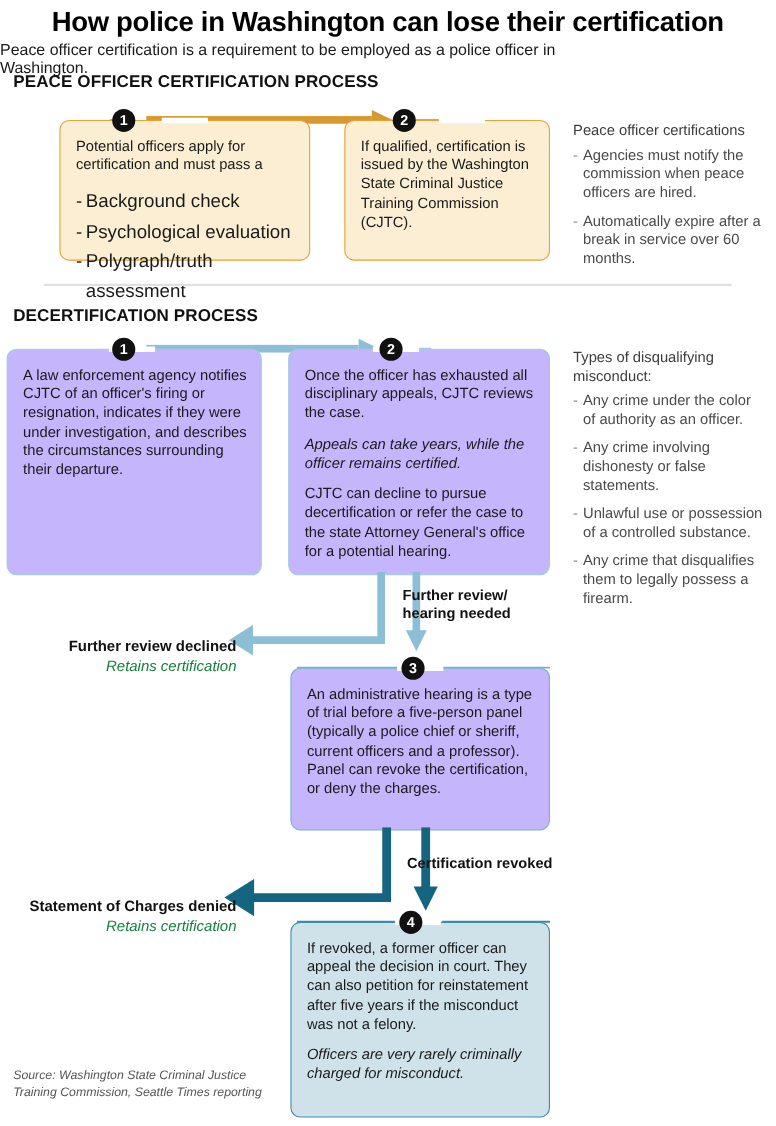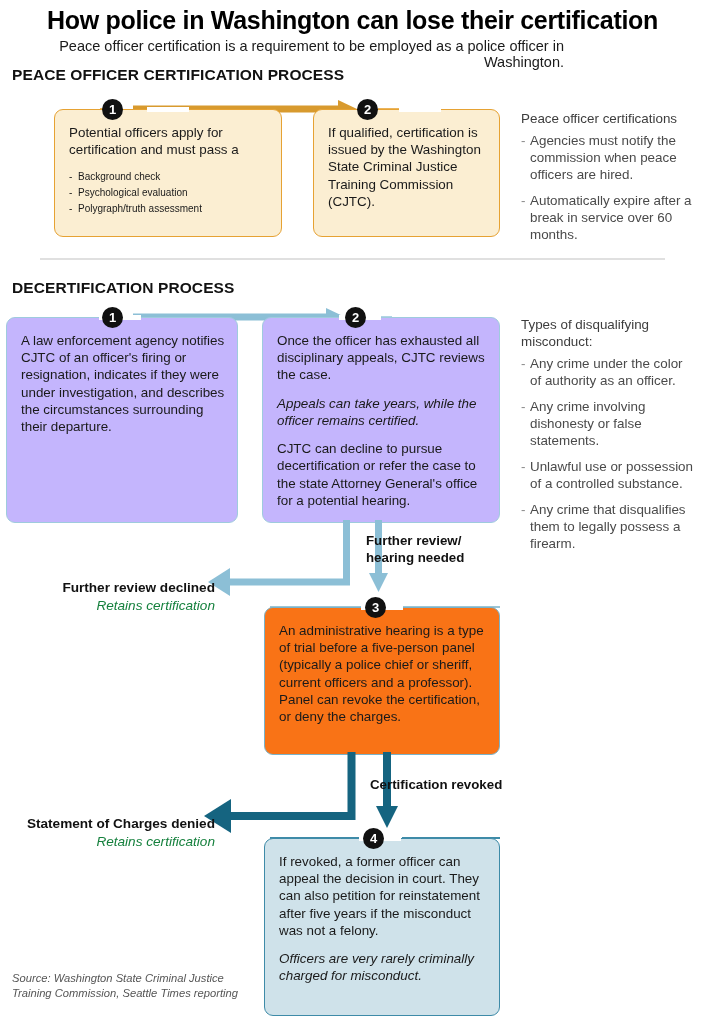--- a/index.html
+++ b/index.html
@@ -27,21 +27,21 @@
     text-align: center;
     font-size: 25px;
     font-weight: bold;
     letter-spacing: -0.3px;
     color: #000;
   }
   .subtitle {
     position: absolute;
     left: 0; top: 38px;
     width: 564px;
-    text-align: right;
+    text-align: left;
     font-size: 14.5px;
     color: #1a1a1a;
   }
   .section-head {
     position: absolute;
     left: 12px;
     font-size: 15.5px;
     font-weight: bold;
     letter-spacing: 0.1px;
     color: #111;
@@ -69,21 +69,21 @@
   }
   .box p {
     margin: 0 0 11px 0;
     font-size: 13.4px;
     line-height: 1.285;
   }
   .box p:last-child { margin-bottom: 0; }
   .box p.ital { font-style: italic; }
   .bullets { margin: 5px 0 0 0; }
   .bullets div {
-    font-size: 10px;
+    font-size: 17px;
     line-height: 1.6;
     padding-left: 9px;
     position: relative;
   }
   .bullets div:before {
     content: "-";
     position: absolute;
     left: 0;
   }
 
@@ -91,21 +91,21 @@
     background: #fbeed2;
     border: 1.6px solid #e6a233;
     margin-left: 48px;
   }
   .box-blue-light {
     background: #c4b5fd;
     border: 1.6px solid #9fcbdd;
     text-decoration: underline;
   }
   .box-blue-mid {
-    background: #f97316;
+    background: #c4b5fd;
     border: 1.6px solid #79b2c9;
   }
   .box-blue-dark {
     background: #cfe2ea;
     border: 1.6px solid #3e8ba8;
   }
 
   
   .notch {
     position: absolute;

